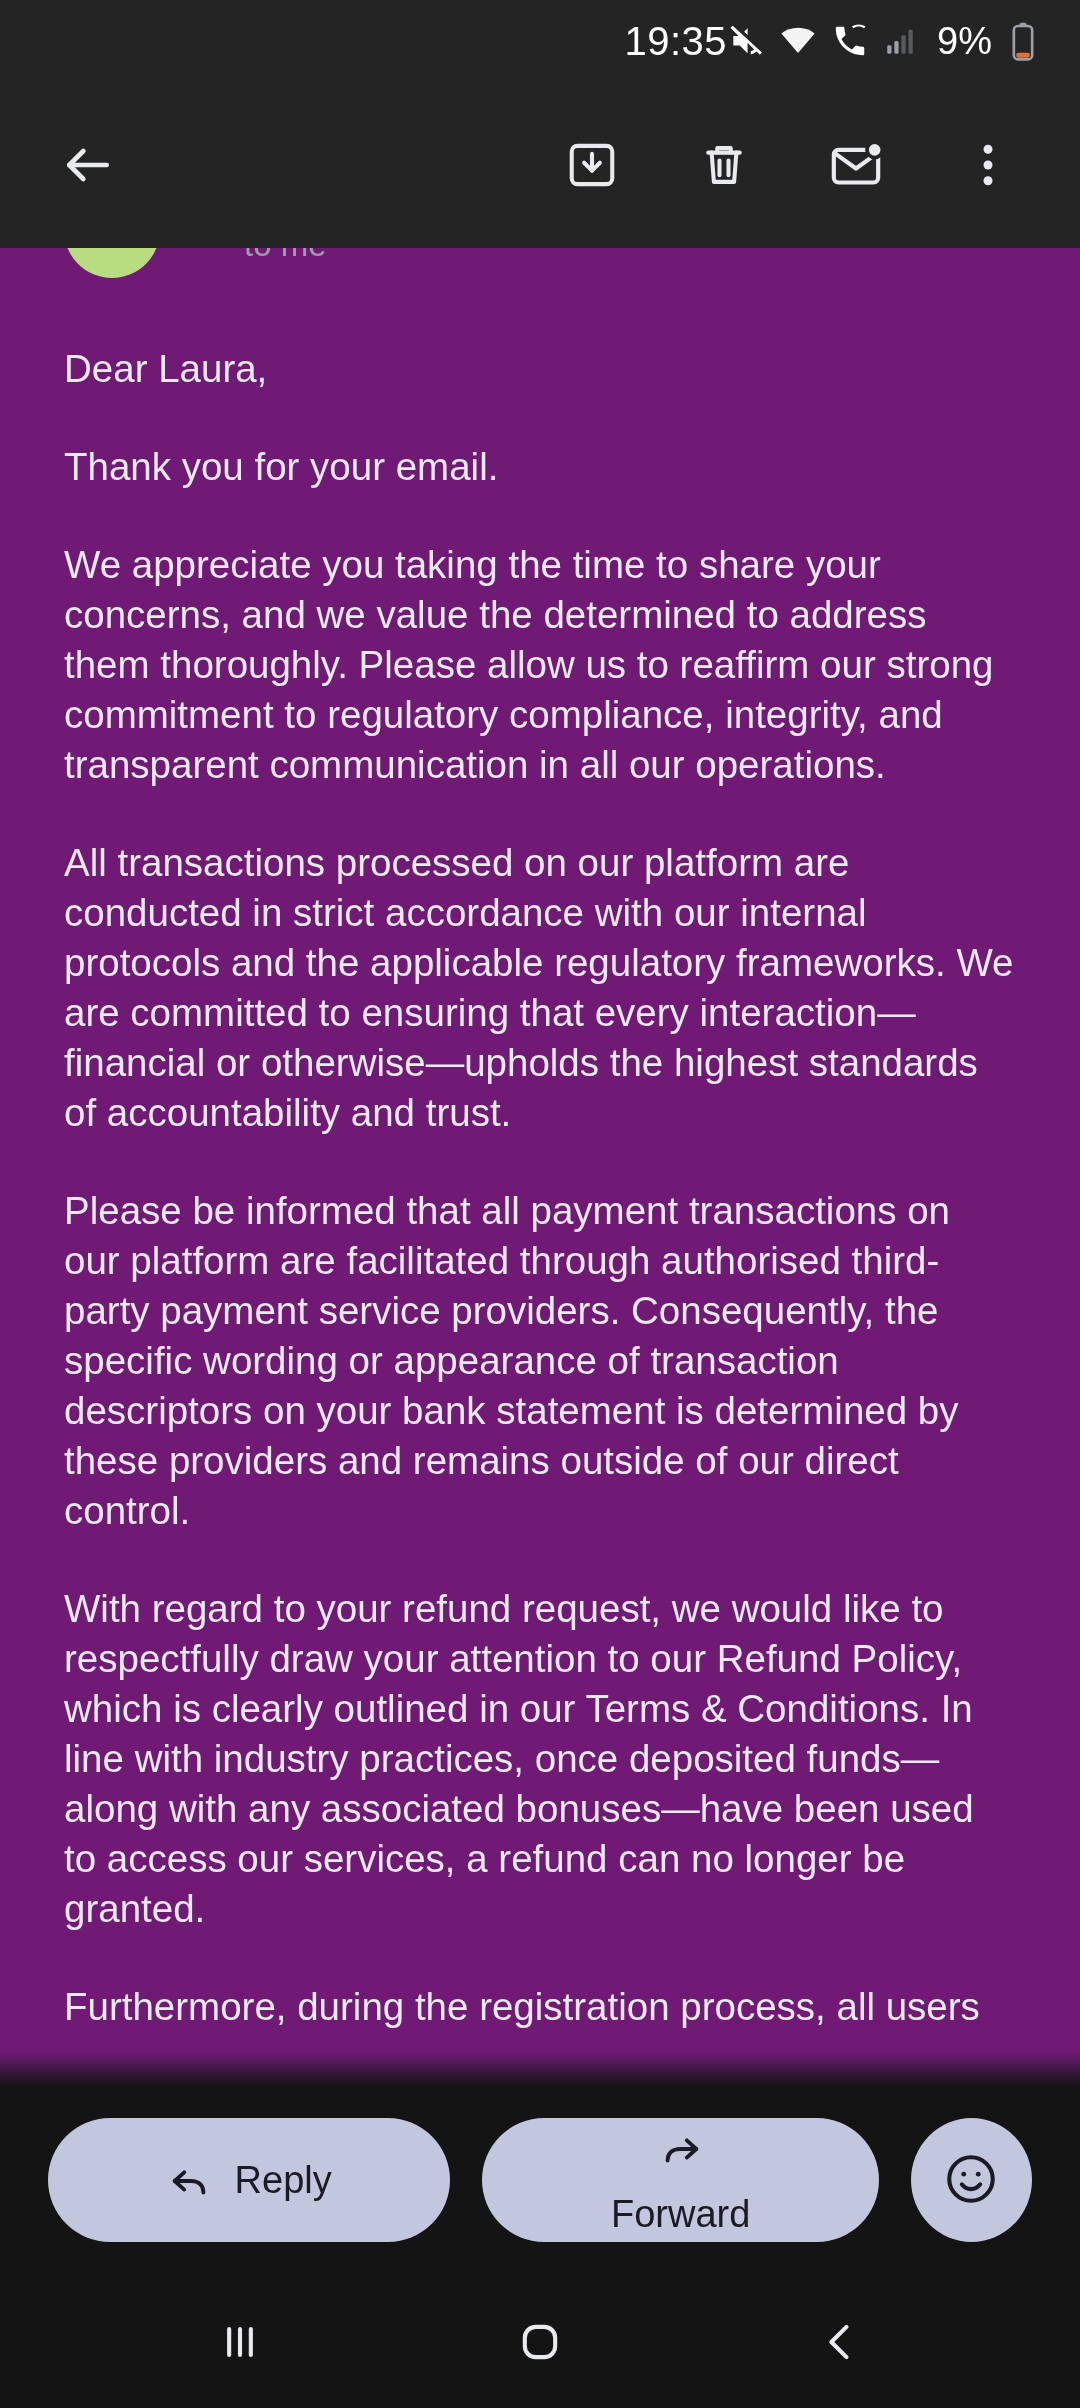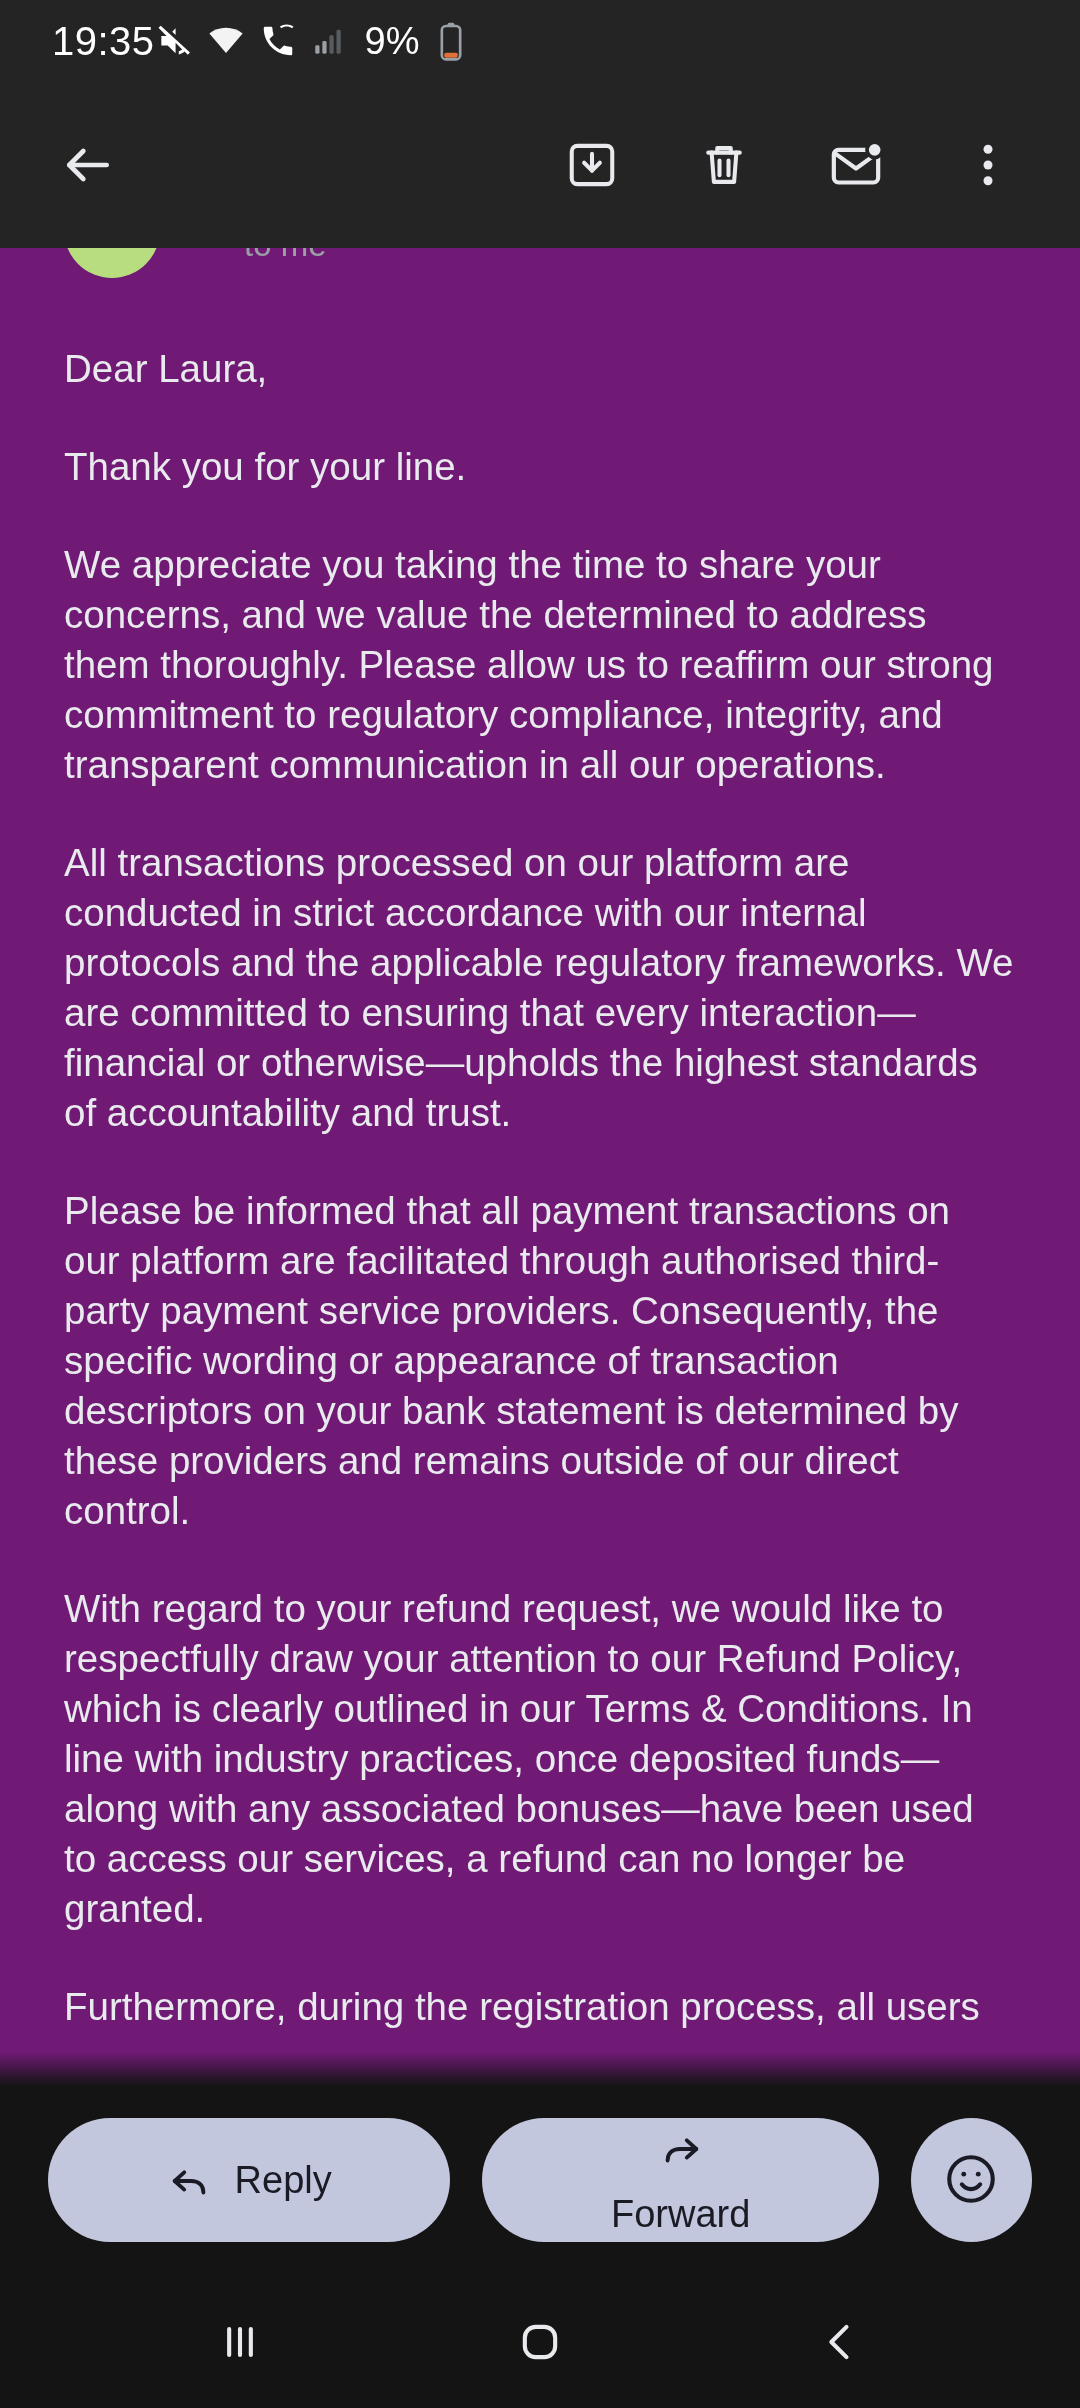--- a/index.html
+++ b/index.html
@@ -18,21 +18,21 @@
     display: flex;
     flex-direction: column;
   }
 
   
   .status-bar {
     height: 82px;
     background: #242424;
     display: flex;
     align-items: center;
-    justify-content: flex-start;
+    justify-content: flex-end;
     padding: 0 44px 0 52px;
     flex: 0 0 auto;
   }
   .status-clock {
     color: #ffffff;
     font-size: 40px;
     letter-spacing: 0.5px;
   }
   .status-icons {
     display: flex;
@@ -266,21 +266,21 @@
   </div>
 
   <div class="content">
     <div class="sender-strip">
       <div class="avatar"></div>
       <div class="sender-to">to me</div>
     </div>
 
     <div class="email-body">
       <p>Dear Laura,</p>
-      <p>Thank you for your line.</p>
+      <p>Thank you for your email.</p>
       <p>We appreciate you taking the time to share your concerns, and we value the determined to address them thoroughly. Please allow us to reaffirm our strong commitment to regulatory compliance, integrity, and transparent communication in all our operations.</p>
       <p>All transactions processed on our platform are conducted in strict accordance with our internal protocols and the applicable regulatory frameworks. We are committed to ensuring that every interaction—financial or otherwise—upholds the highest standards of accountability and trust.</p>
       <p>Please be informed that all payment transactions on our platform are facilitated through authorised third-party payment service providers. Consequently, the specific wording or appearance of transaction descriptors on your bank statement is determined by these providers and remains outside of our direct control.</p>
       <p>With regard to your refund request, we would like to respectfully draw your attention to our Refund Policy, which is clearly outlined in our Terms &amp; Conditions. In line with industry practices, once deposited funds—along with any associated bonuses—have been used to access our services, a refund can no longer be granted.</p>
       <p>Furthermore, during the registration process, all users</p>
     </div>
     <div class="fade-cut"></div>
   </div>
 
   <div class="reply-bar">

